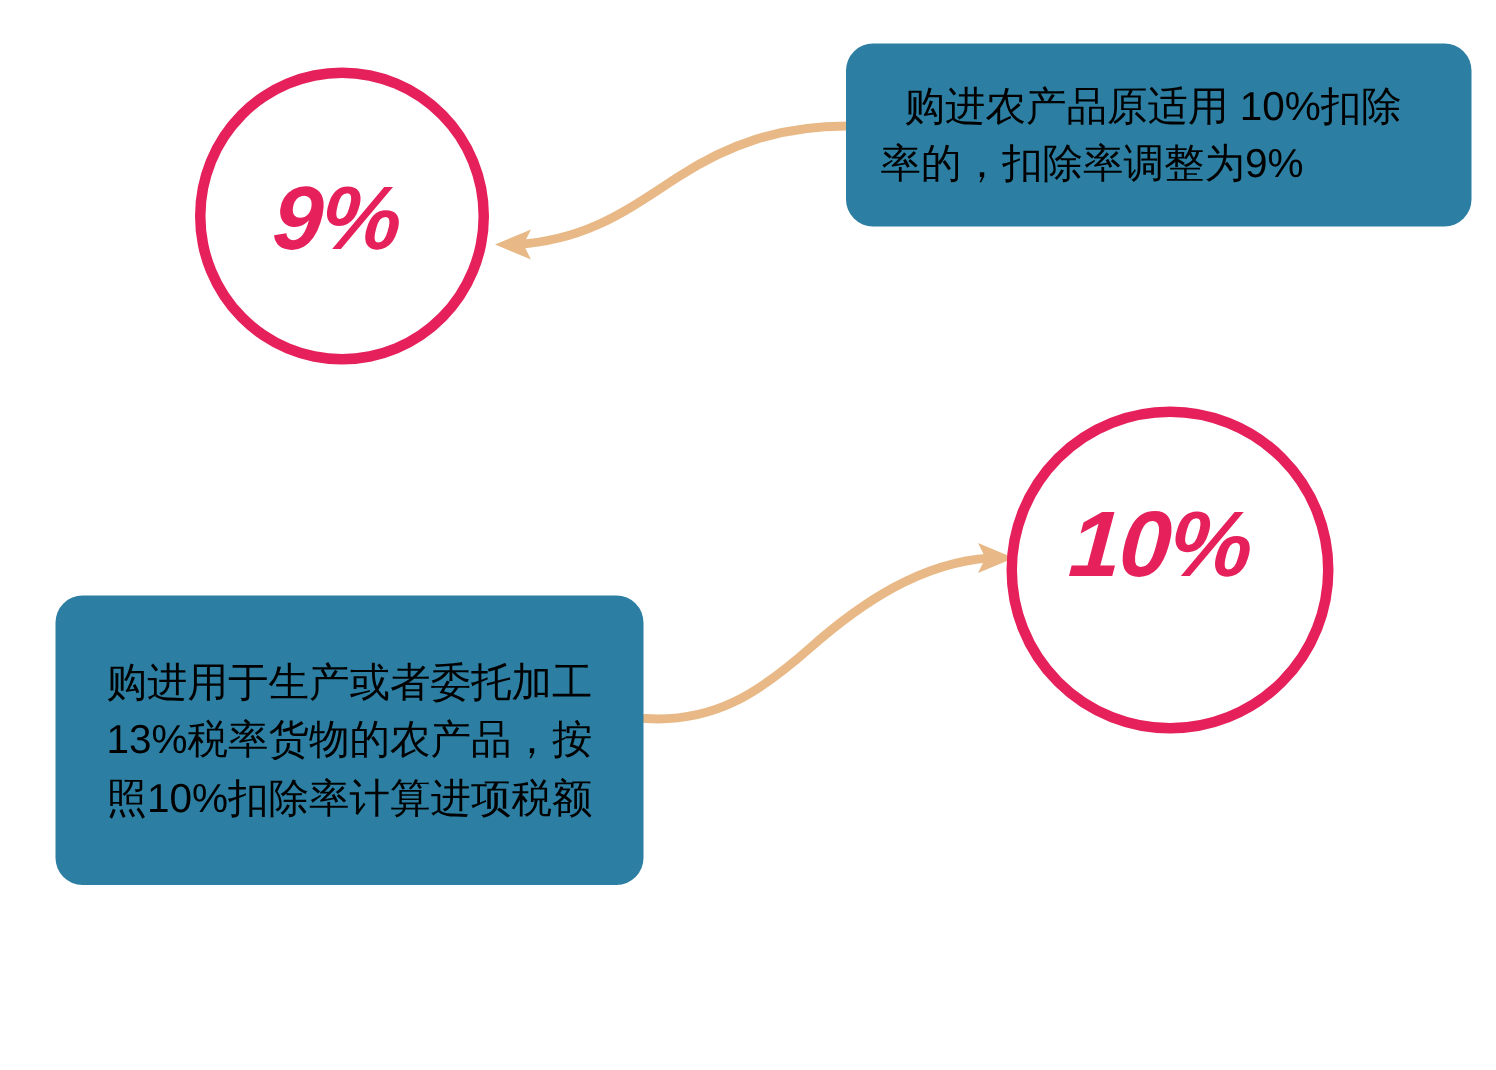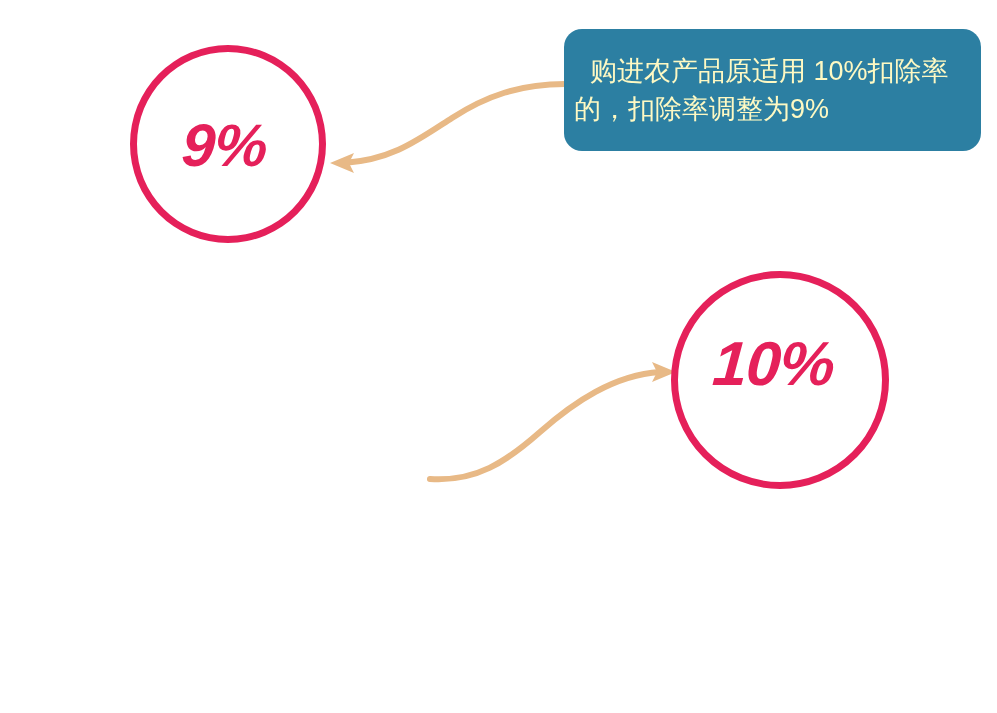--- a/index.html
+++ b/index.html
@@ -73,23 +73,23 @@
     border-radius: 18px;
     color: #ffffff;
     display: flex;
     align-items: center;
     justify-content: center;
   }
   .callout-text {
     font-size: 27px;
     line-height: 1.42;
     text-align: center;
-    color: #fef9c3;
+    color: #000000;
     letter-spacing: 0px;
-    padding: 0 10px;
+    padding: 0 23px;
     font-family: "Liberation Sans", "DejaVu Sans", sans-serif;
   }
   #callout-top {
     left: 564px;
     top: 29px;
     width: 417px;
     height: 122px;
   }
   #callout-top .callout-text {
     text-align: left;
@@ -135,14 +135,17 @@
   </div>
 
   <div class="circle" id="circle-ten">
     <span class="circle-label">10%</span>
   </div>
 
   <div class="callout" id="callout-top">
     <div class="callout-text">购进农产品原适用 10%扣除率的，扣除率调整为9%</div>
   </div>
 
+  <div class="callout" id="callout-bottom">
+    <div class="callout-text">购进用于生产或者委托加工13%税率货物的农产品，按照10%扣除率计算进项税额</div>
+  </div>
 
 </div>
 
 </body></html>

